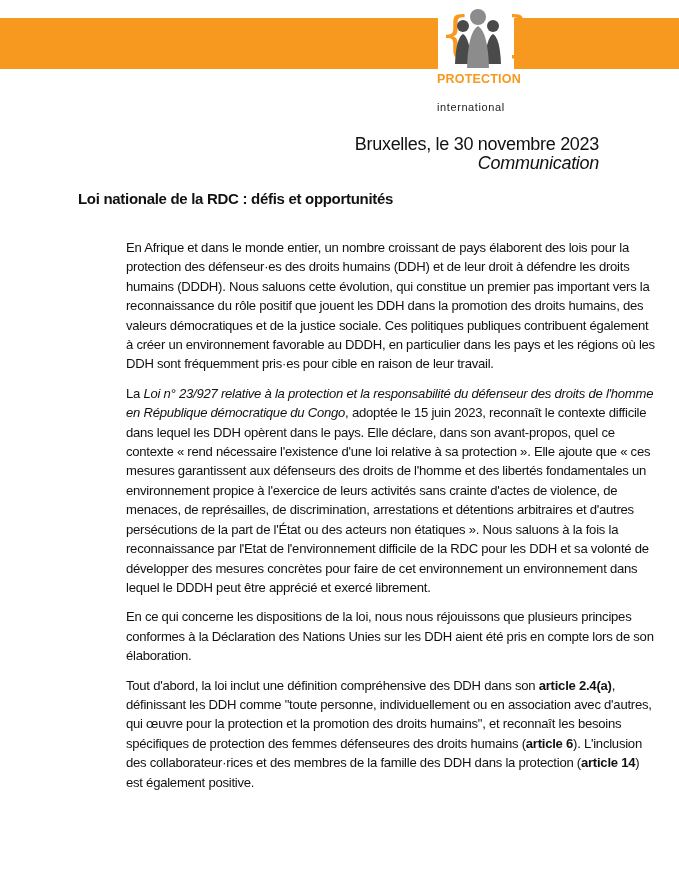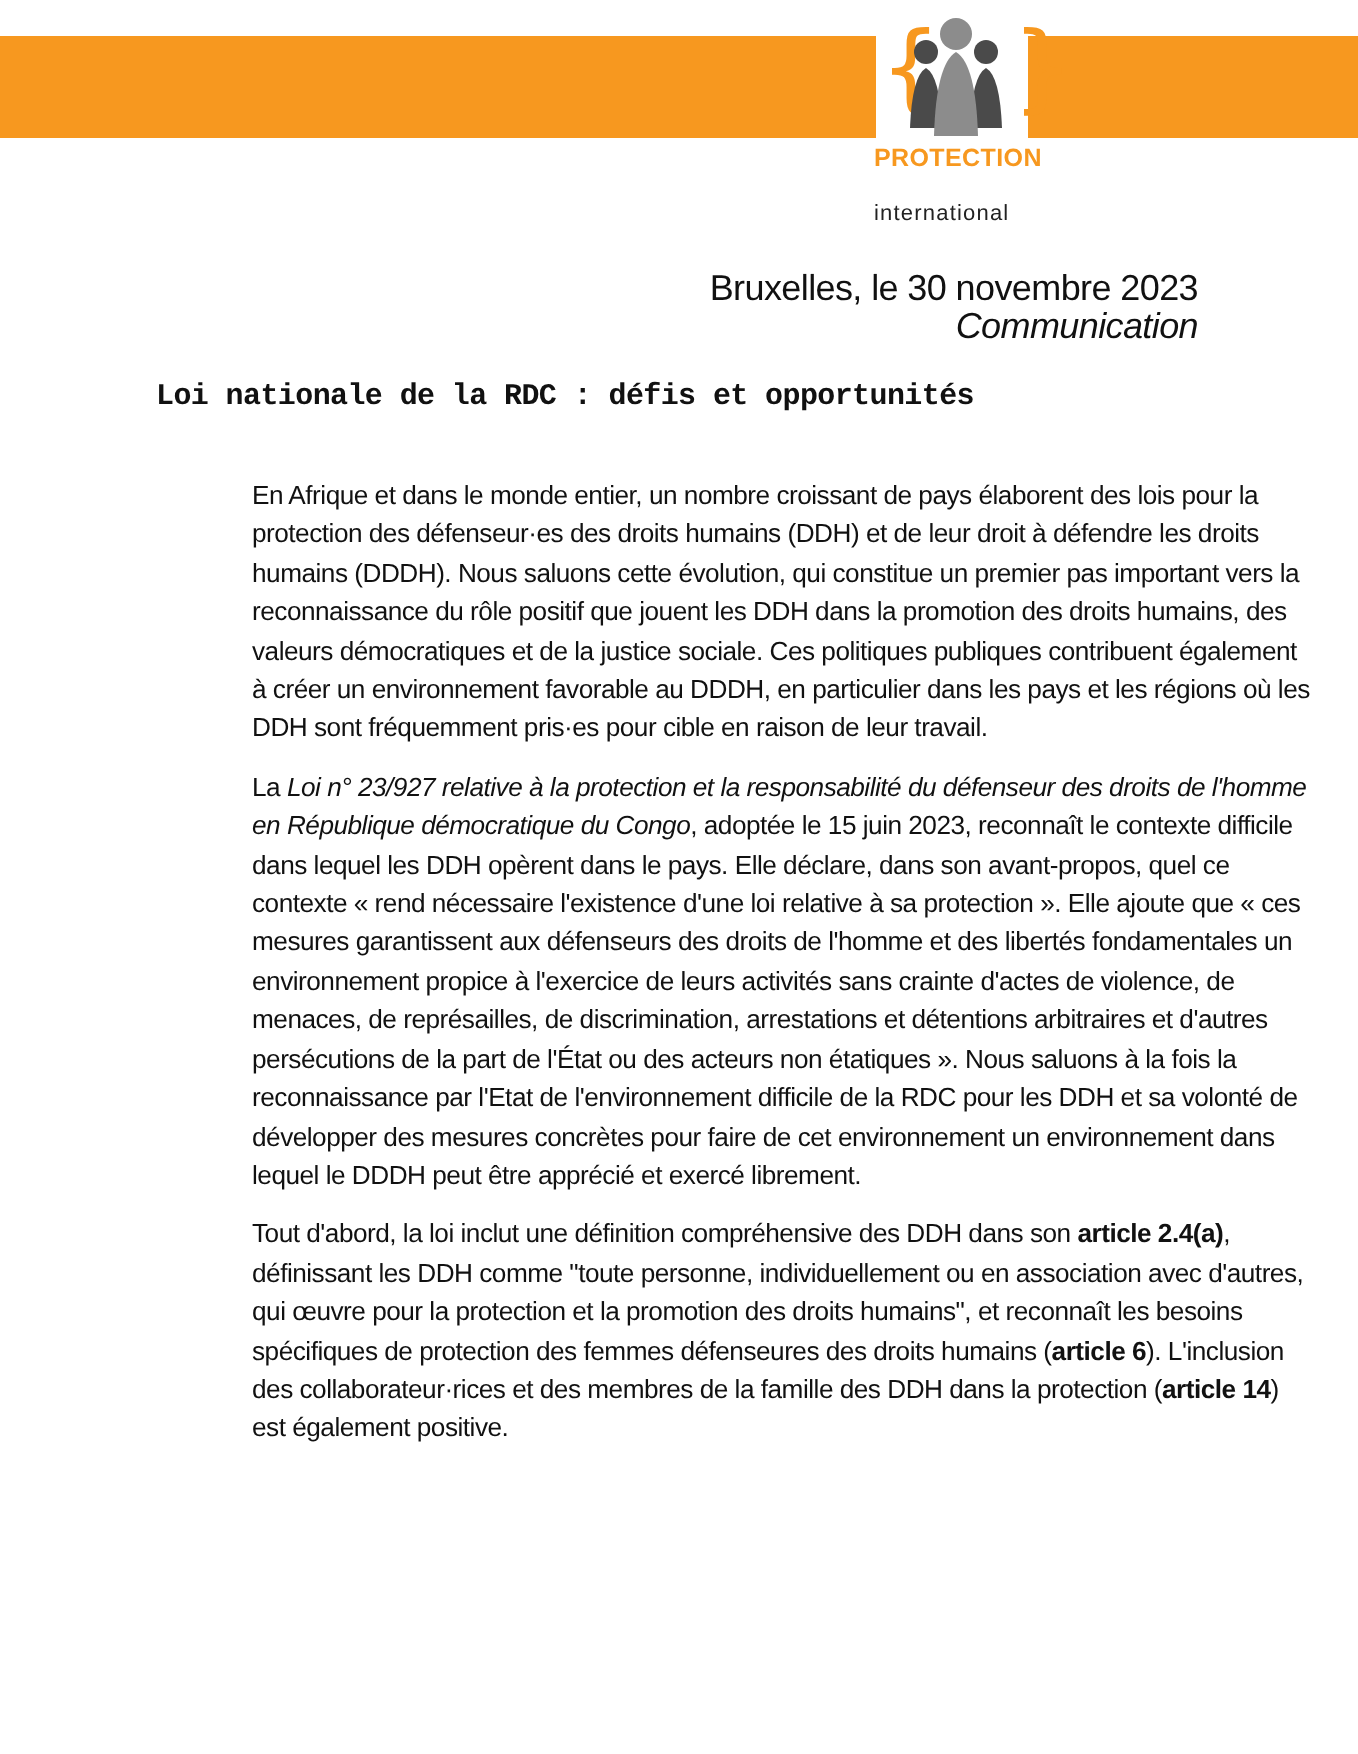--- a/index.html
+++ b/index.html
@@ -8,21 +8,21 @@
   .band { position:absolute; left:0; top:18px; width:679px; height:51px; background:#F7981F; }
   .logo { position:absolute; left:432px; top:2px; width:90px; height:96px; }
   .logo-box { position:absolute; left:6px; top:0; width:76px; height:70px; background:#ffffff; }
   .brace { position:absolute; top:8px; font-size:48px; line-height:48px; color:#F7981F; font-family:"DejaVu Sans", sans-serif; }
   .brace.l { left:2px; }
   .brace.r { left:68px; }
   .logo-text1 { position:absolute; left:5px; top:70px; font-size:12.5px; font-weight:bold; color:#F7981F; letter-spacing:0.2px;text-align:right; }
   .logo-text2 { position:absolute; left:5px; top:83px; font-size:11px; color:#222; letter-spacing:0.6px;margin-top:16px; }
   .meta { position:absolute; right:80px; top:135px; text-align:right; font-size:18px; line-height:19px; letter-spacing:-0.3px; }
   .meta .sub { font-style:italic; }
-  .title { position:absolute; left:78px; top:190px; font-size:15px; font-weight:bold; letter-spacing:-0.3px;font-family:Liberation Mono, monospace; }
+  .title { position:absolute; left:78px; top:190px; font-size:15px; font-weight:bold; letter-spacing:-0.3px; }
   .body { position:absolute; left:78px; top:238px; width:530px; font-size:13.1px; line-height:19.4px; letter-spacing:-0.25px;margin-left:48px; }
   .body p { margin:0 0 10px 0; }
   .body em { }
   .body b { font-weight:bold; }
 </style>
 </head>
 <body>
 
 <div class="band"></div>
 
@@ -46,14 +46,15 @@
 <div class="meta">
   <div>Bruxelles, le 30 novembre 2023</div>
   <div class="sub">Communication</div>
 </div>
 
 <div class="title">Loi nationale de la RDC : défis et opportunités</div>
 
 <div class="body">
   <p>En Afrique et dans le monde entier, un nombre croissant de pays élaborent des lois pour la protection des défenseur·es des droits humains (DDH) et de leur droit à défendre les droits humains (DDDH). Nous saluons cette évolution, qui constitue un premier pas important vers la reconnaissance du rôle positif que jouent les DDH dans la promotion des droits humains, des valeurs démocratiques et de la justice sociale. Ces politiques publiques contribuent également à créer un environnement favorable au DDDH, en particulier dans les pays et les régions où les DDH sont fréquemment pris·es pour cible en raison de leur travail.</p>
   <p><span>La </span><em>Loi n° 23/927 relative à la protection et la responsabilité du défenseur des droits de l'homme en République démocratique du Congo</em><span>, adoptée le 15 juin 2023, reconnaît le contexte difficile dans lequel les DDH opèrent dans le pays. Elle déclare, dans son avant-propos, quel ce contexte « rend nécessaire l'existence d'une loi relative à sa protection ». Elle ajoute que « ces mesures garantissent aux défenseurs des droits de l'homme et des libertés fondamentales un environnement propice à l'exercice de leurs activités sans crainte d'actes de violence, de menaces, de représailles, de discrimination, arrestations et détentions arbitraires et d'autres persécutions de la part de l'État ou des acteurs non étatiques ». Nous saluons à la fois la reconnaissance par l'Etat de l'environnement difficile de la RDC pour les DDH et sa volonté de développer des mesures concrètes pour faire de cet environnement un environnement dans lequel le DDDH peut être apprécié et exercé librement.</span></p>
+  <p>En ce qui concerne les dispositions de la loi, nous nous réjouissons que plusieurs principes conformes à la Déclaration des Nations Unies sur les DDH aient été pris en compte lors de son élaboration.</p>
   <p><span>Tout d'abord, la loi inclut une définition compréhensive des DDH dans son </span><b>article 2.4(a)</b><span>, définissant les DDH comme "toute personne, individuellement ou en association avec d'autres, qui œuvre pour la protection et la promotion des droits humains", et reconnaît les besoins spécifiques de protection des femmes défenseures des droits humains (</span><b>article 6</b><span>). L'inclusion des collaborateur·rices et des membres de la famille des DDH dans la protection (</span><b>article 14</b><span>) est également positive.</span></p>
 </div>
 
 </body></html>

